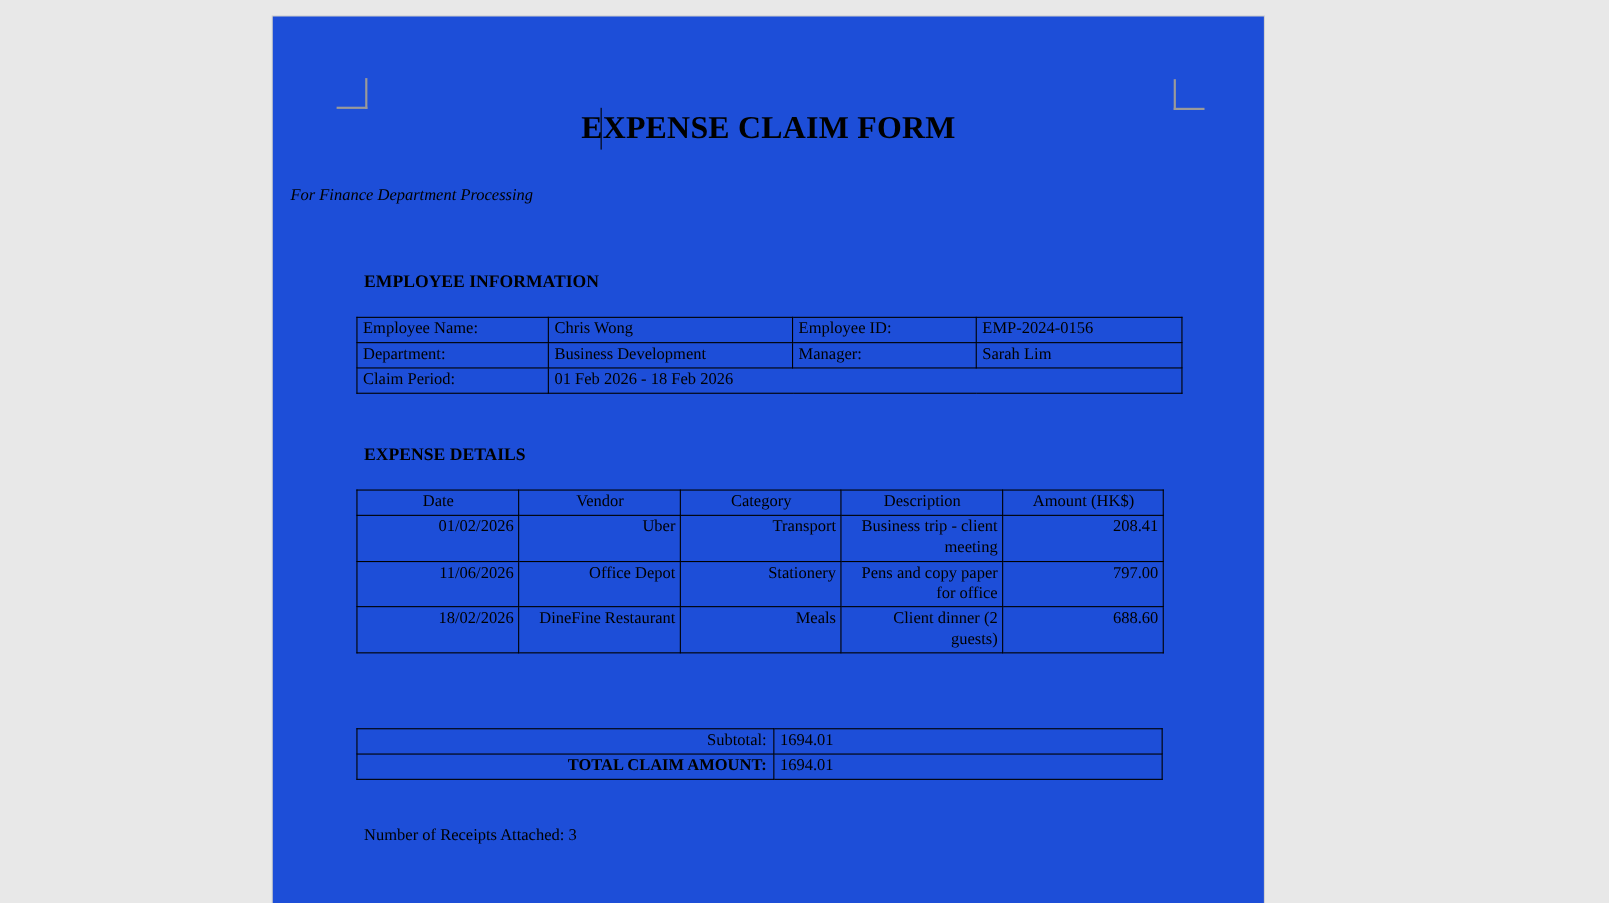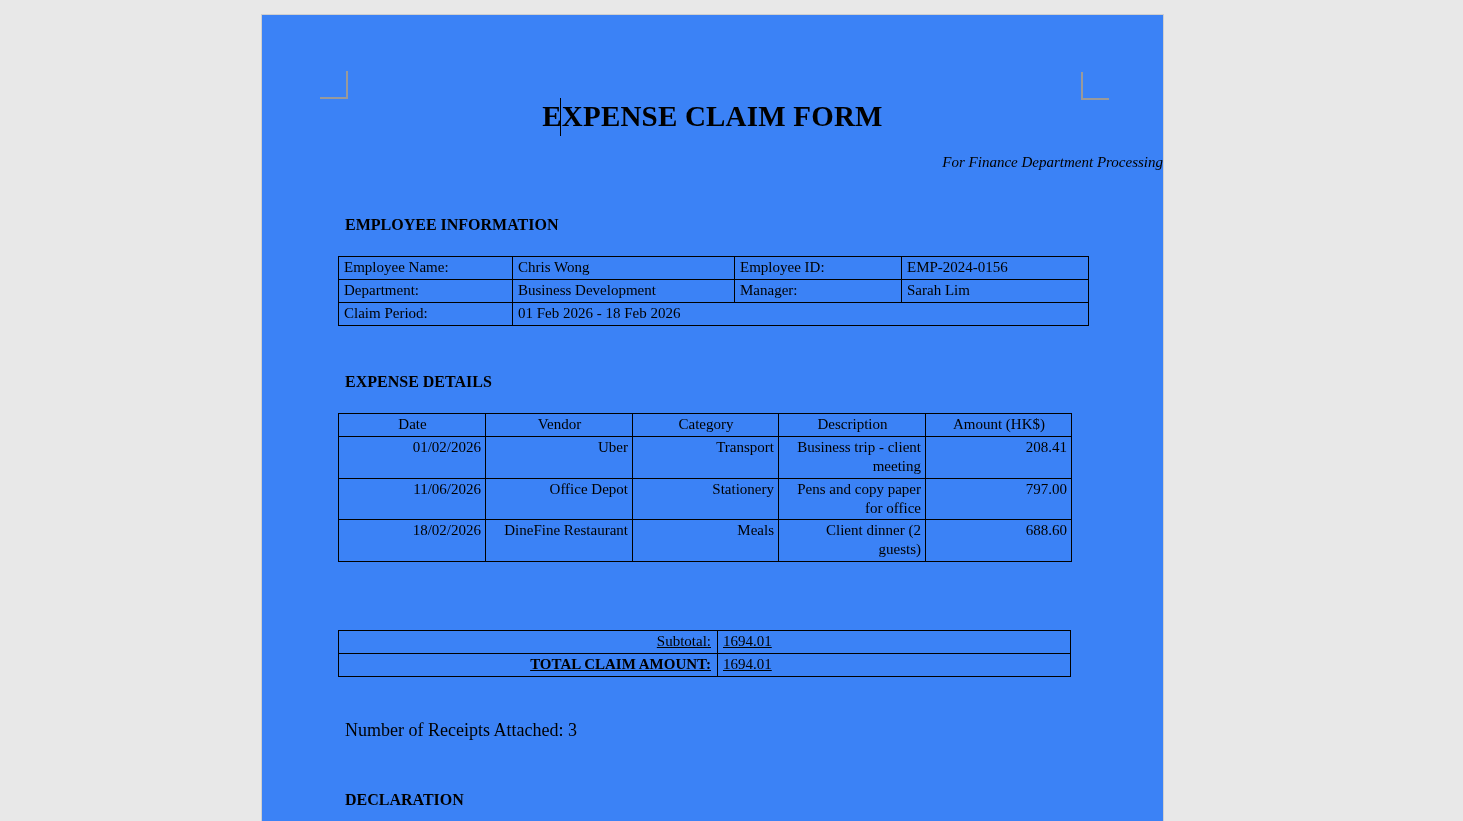--- a/index.html
+++ b/index.html
@@ -9,25 +9,25 @@
   body {
     width: 1463px;
     height: 821px;
     background: #e8e8e8;
     font-family: "Liberation Serif", "DejaVu Serif", serif;
     overflow: hidden;
     position: relative;
   }
   .page {
     position: absolute;
-    left: 262px;
+    left: 248px;
     top: 15px;
     width: 901px;
     height: 806px;
-    background: #3b82f6;
+    background: #1d4ed8;
     box-shadow: 0 0 0 1px #cfcfcf;
     overflow: hidden;
   }
   
   .crop-mark {
     position: absolute;
     width: 26px;
     height: 26px;
   }
   .crop-mark.tl {
@@ -68,24 +68,24 @@
   }
   .caret {
     position: absolute;
     left: 298px;
     top: 83px;
     width: 1px;
     height: 38px;
     background: #000;
   }
   .doc-subtitle {
-    text-align: right;
+    text-align: left;
     font-style: italic;
     font-size: 15px;
-    margin: 0;
+    margin: 16px;
     padding-top: 21px;
     color: #000;
   }
 
   
   .section-heading {
     font-weight: bold;
     font-size: 16px;
     margin: 0;
     padding-left: 83px;
@@ -138,32 +138,31 @@
   .col-x2 { width: 147px; }
   .col-x3 { width: 146px; }
   .col-x4 { width: 147px; }
   .col-x5 { width: 146px; }
 
   .tbl-totals {
     margin-left: 76px;
     margin-top: 68px;
     width: 733px;
     table-layout: fixed;
-    text-decoration: underline;
   }
   .tbl-totals td { height: 16px; }
   .tbl-totals .lbl {
     width: 367px;
     text-align: right;
     padding-right: 6px;
   }
   .tbl-totals .lbl.strong { font-weight: bold; padding-left: 48px; }
 
   .receipts-line {
-    font-size: 18px;
+    font-size: 15px;
     padding-left: 83px;
     padding-top: 43px;
     color: #000;
   }
 </style>
 </head>
 <body>
 
 <div class="page">
 

